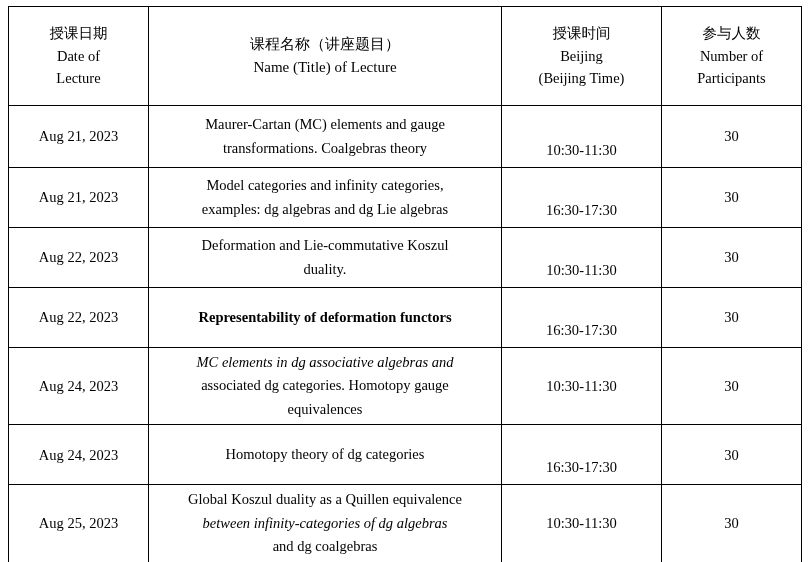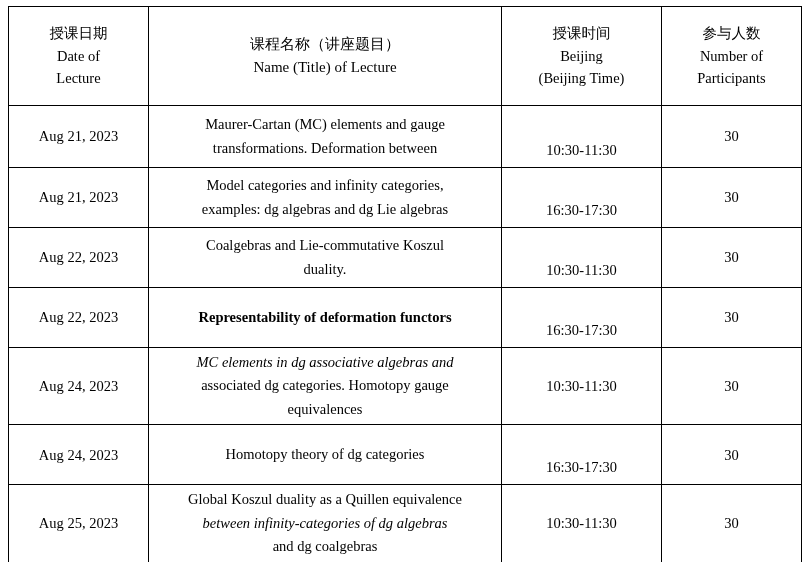--- a/index.html
+++ b/index.html
@@ -109,38 +109,38 @@
           <span class="ln">Number of</span>
           <span class="ln">Participants</span>
         </th>
       </tr>
     </thead>
     <tbody>
         <tr class="r1">
           <td class="date-cell">Aug 21, 2023</td>
           <td class="name-cell">
             <span class="ln" style="display: block;">Maurer-Cartan (MC) elements and gauge</span>
-            <span class="ln" style="display: block;">transformations. Deformation between</span>
+            <span class="ln" style="display: block;">transformations. Coalgebras theory</span>
           </td>
           <td class="time-cell">10:30-11:30</td>
           <td class="people-cell">30</td>
         </tr>
         <tr class="r2">
           <td class="date-cell">Aug 21, 2023</td>
           <td class="name-cell">
             <span class="ln" style="display: block;">Model categories and infinity categories,</span>
             <span class="ln" style="display: block;">examples: dg algebras and dg Lie algebras</span>
           </td>
           <td class="time-cell">16:30-17:30</td>
           <td class="people-cell">30</td>
         </tr>
         <tr class="r3">
           <td class="date-cell">Aug 22, 2023</td>
           <td class="name-cell">
-            <span class="ln" style="display: block;">Coalgebras and Lie-commutative Koszul</span>
+            <span class="ln" style="display: block;">Deformation and Lie-commutative Koszul</span>
             <span class="ln" style="display: block;">duality.</span>
           </td>
           <td class="time-cell">10:30-11:30</td>
           <td class="people-cell">30</td>
         </tr>
         <tr class="r4">
           <td class="date-cell">Aug 22, 2023</td>
           <td class="name-cell">
             <span class="ln" style="display: block; font-weight: bold;">Representability of deformation functors</span>
           </td>

